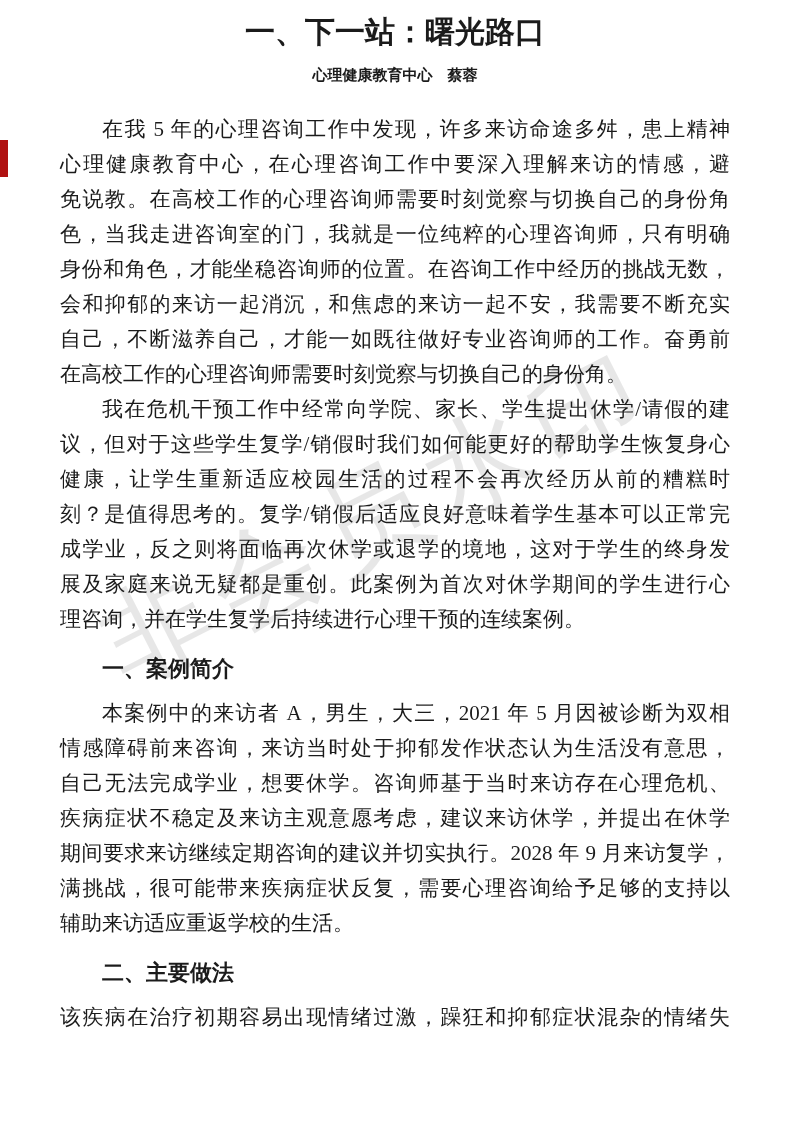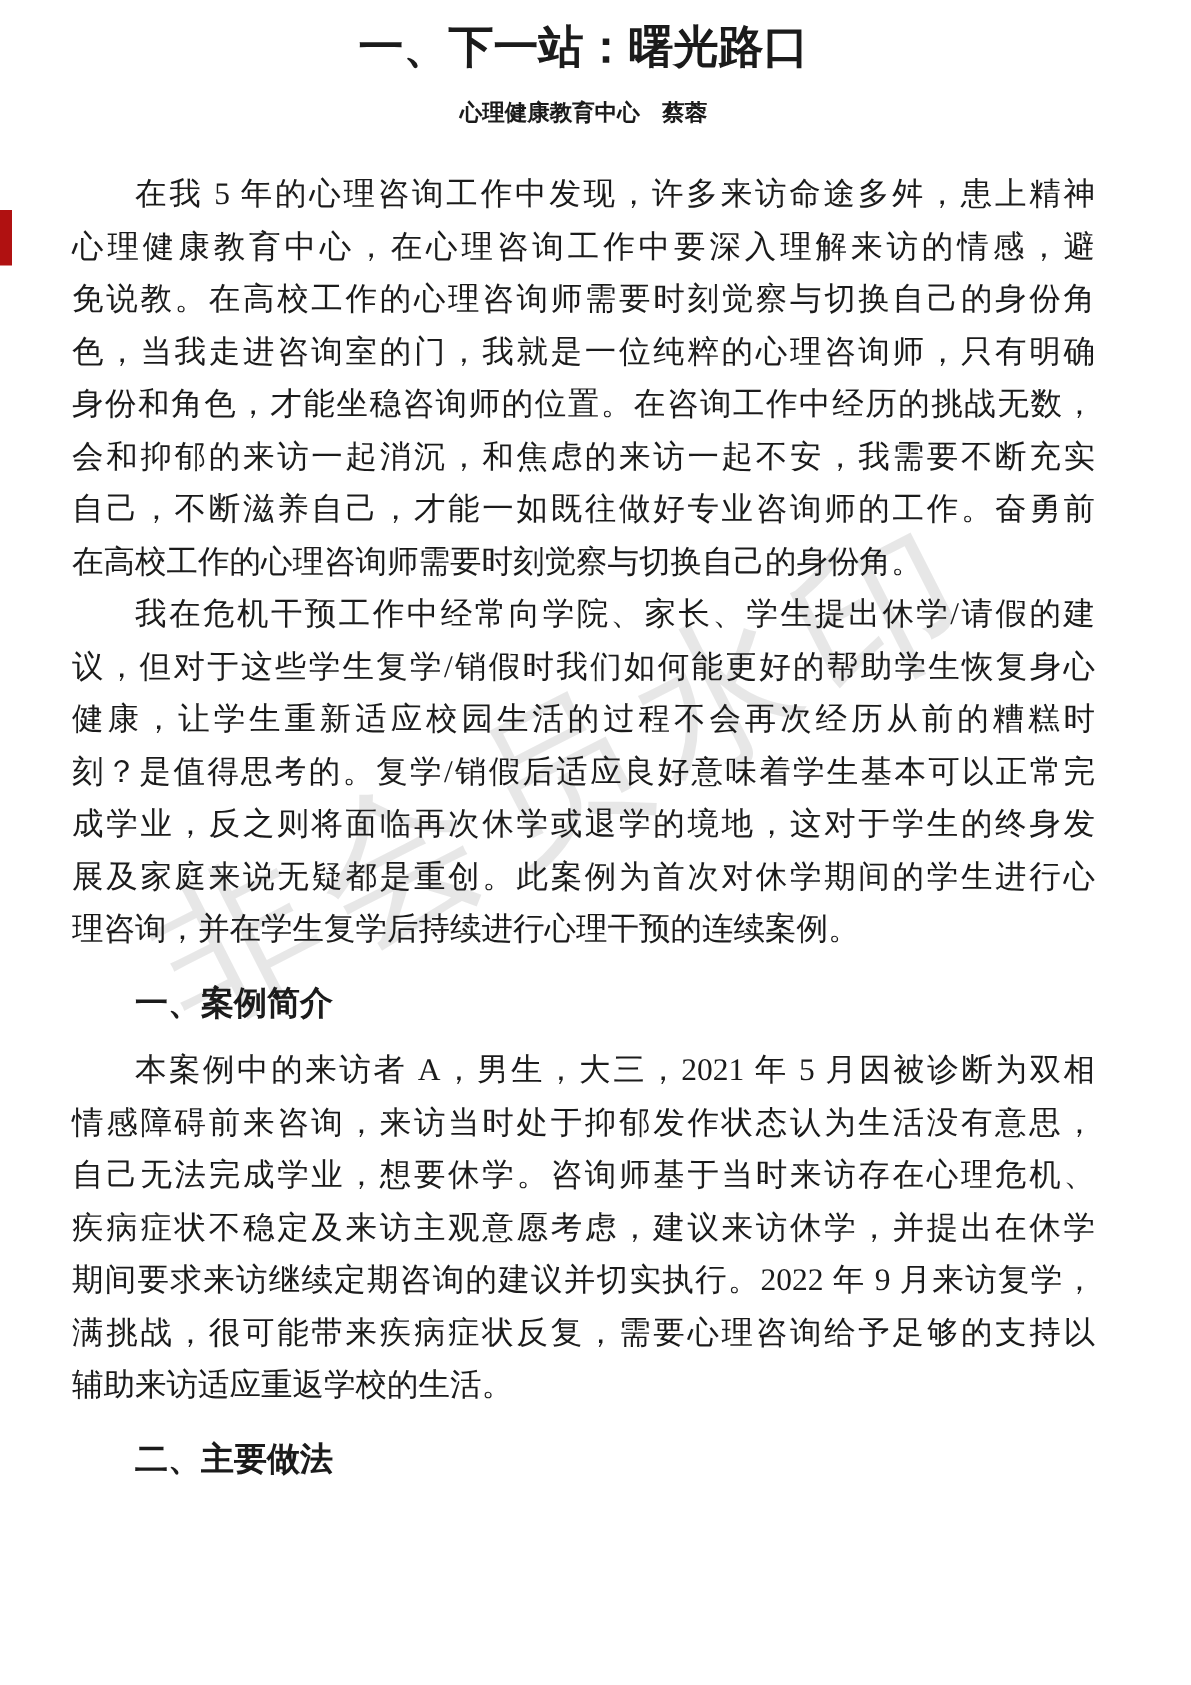--- a/index.html
+++ b/index.html
@@ -30,21 +30,21 @@
     color: #000000;
     opacity: 0.09;
     transform: rotate(-27deg);
     transform-origin: 0 50%;
     font-family: "Liberation Sans", "DejaVu Sans", sans-serif;
     pointer-events: none;
     z-index: 1;
   }
   .content {
     position: absolute;
-    left: 48px;
+    left: 60px;
     right: 64px;
     top: 10px;
     z-index: 2;
   }
   .title {
     margin: 2px 0 10px 0;
     text-align: center;
     font-size: 30px;
     font-weight: bold;
     line-height: 40px;
@@ -105,22 +105,23 @@
           <div class="line">成学业，反之则将面临再次休学或退学的境地，这对于学生的终身发</div>
           <div class="line">展及家庭来说无疑都是重创。此案例为首次对休学期间的学生进行心</div>
           <div class="line last">理咨询，并在学生复学后持续进行心理干预的连续案例。</div>
         </div>
         <div class="heading">一、案例简介</div>
         <div class="paragraph">
           <div class="line first">本案例中的来访者 A，男生，大三，2021 年 5 月因被诊断为双相</div>
           <div class="line">情感障碍前来咨询，来访当时处于抑郁发作状态认为生活没有意思，</div>
           <div class="line">自己无法完成学业，想要休学。咨询师基于当时来访存在心理危机、</div>
           <div class="line">疾病症状不稳定及来访主观意愿考虑，建议来访休学，并提出在休学</div>
-          <div class="line">期间要求来访继续定期咨询的建议并切实执行。2022 年 9 月来访复学，</div>
+          <div class="line">期间要求来访继续定期咨询的建议并切实执行。2028 年 9 月来访复学，</div>
           <div class="line">满挑战，很可能带来疾病症状反复，需要心理咨询给予足够的支持以</div>
           <div class="line last">辅助来访适应重返学校的生活。</div>
         </div>
         <div class="heading">二、主要做法</div>
         <div class="paragraph">
+          <div class="line">该疾病在治疗初期容易出现情绪过激，躁狂和抑郁症状混杂的情绪失</div>
         </div>
       </div>
   </div>
 </div>
 
 </body></html>

